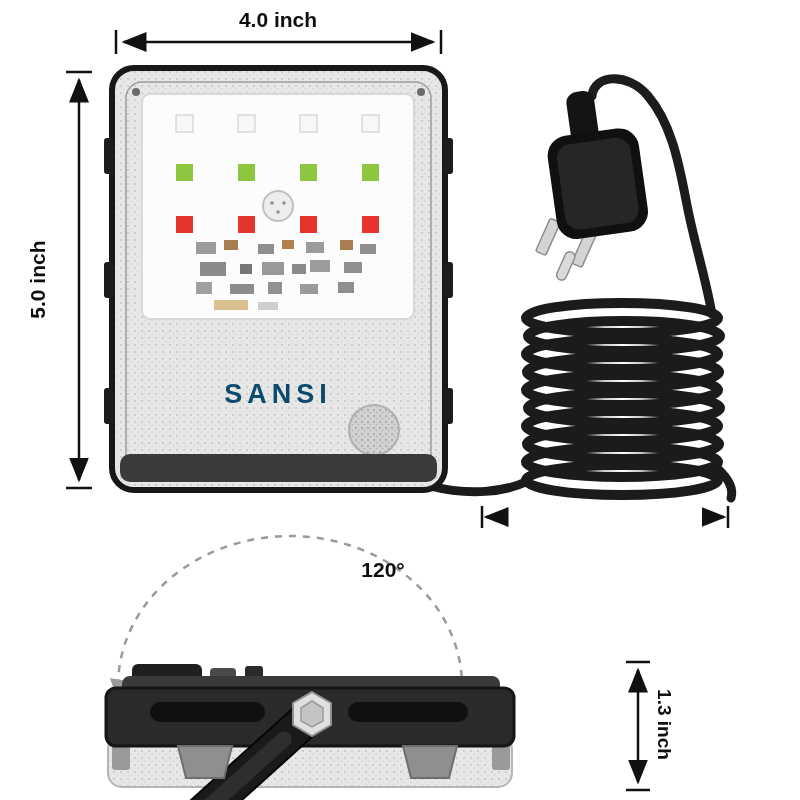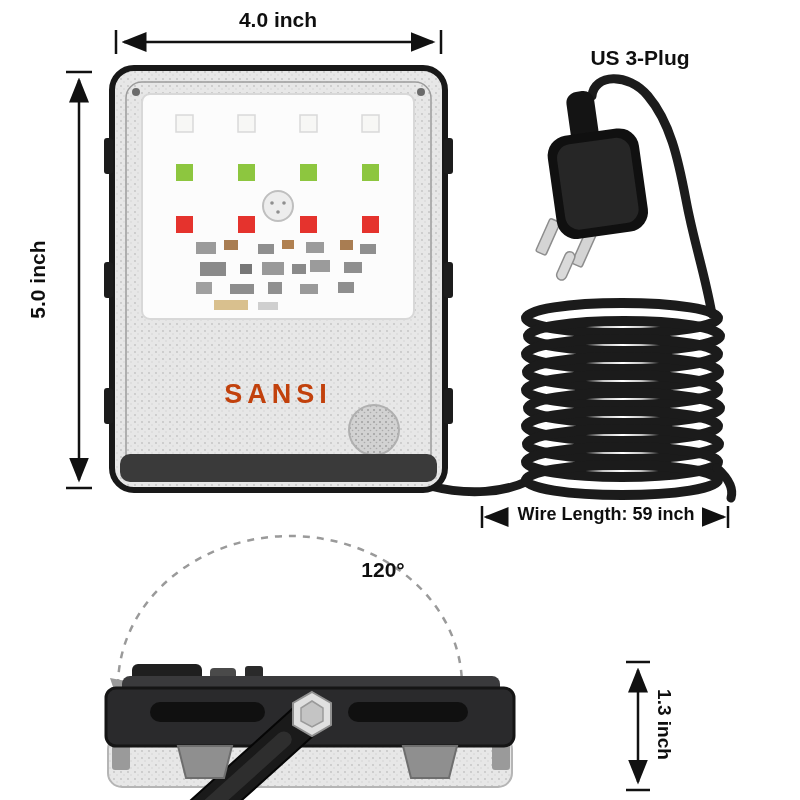--- a/index.html
+++ b/index.html
@@ -9,21 +9,21 @@
     padding-left:47px;
   }
   .stage svg{position:absolute;left:0;top:0;}
   .lbl{
     position:absolute;color:#0f0f0f;font-weight:bold;text-align:center;
     white-space:nowrap;line-height:1.1;
   }
   .lbl-width{left:178px;top:8px;width:200px;font-size:21px;}
   .lbl-height{left:-42px;top:268px;width:160px;font-size:21px;transform:rotate(-90deg);}
   .lbl-plug{left:540px;top:46px;width:200px;font-size:21px;}
-  .lbl-brand{left:178px;top:380px;width:200px;font-size:27px;letter-spacing:5px;color:#c2410c;}
+  .lbl-brand{left:178px;top:380px;width:200px;font-size:27px;letter-spacing:5px;color:#0c4a6e;}
   .lbl-wire{left:500px;top:505px;width:212px;font-size:18px;}
   .lbl-rotation{left:333px;top:558px;width:100px;font-size:21px;}
   .lbl-thickness{left:584px;top:714px;width:160px;font-size:19px;transform:rotate(90deg);}
 </style>
 </head>
 <body>
 
 <div class="stage">
 
 <svg width="800" height="800" viewBox="0 0 800 800">
@@ -218,19 +218,17 @@
   <g stroke="#111" stroke-width="2.5">
     <line x1="626" y1="662" x2="650" y2="662"></line>
     <line x1="626" y1="790" x2="650" y2="790"></line>
     <line x1="638" y1="726" x2="638" y2="670" marker-end="url(#arw)"></line>
     <line x1="638" y1="726" x2="638" y2="782" marker-end="url(#arw)"></line>
   </g>
 </svg>
 
 <div class="lbl lbl-width">4.0 inch</div>
 <div class="lbl lbl-height">5.0 inch</div>
-<div class="lbl lbl-plug">US 3-Plug</div>
 <div class="lbl lbl-brand">SANSI</div>
-<div class="lbl lbl-wire">Wire Length: 59 inch</div>
 <div class="lbl lbl-rotation">120°</div>
 <div class="lbl lbl-thickness">1.3 inch</div>
 
 </div>
 
 </body></html>

